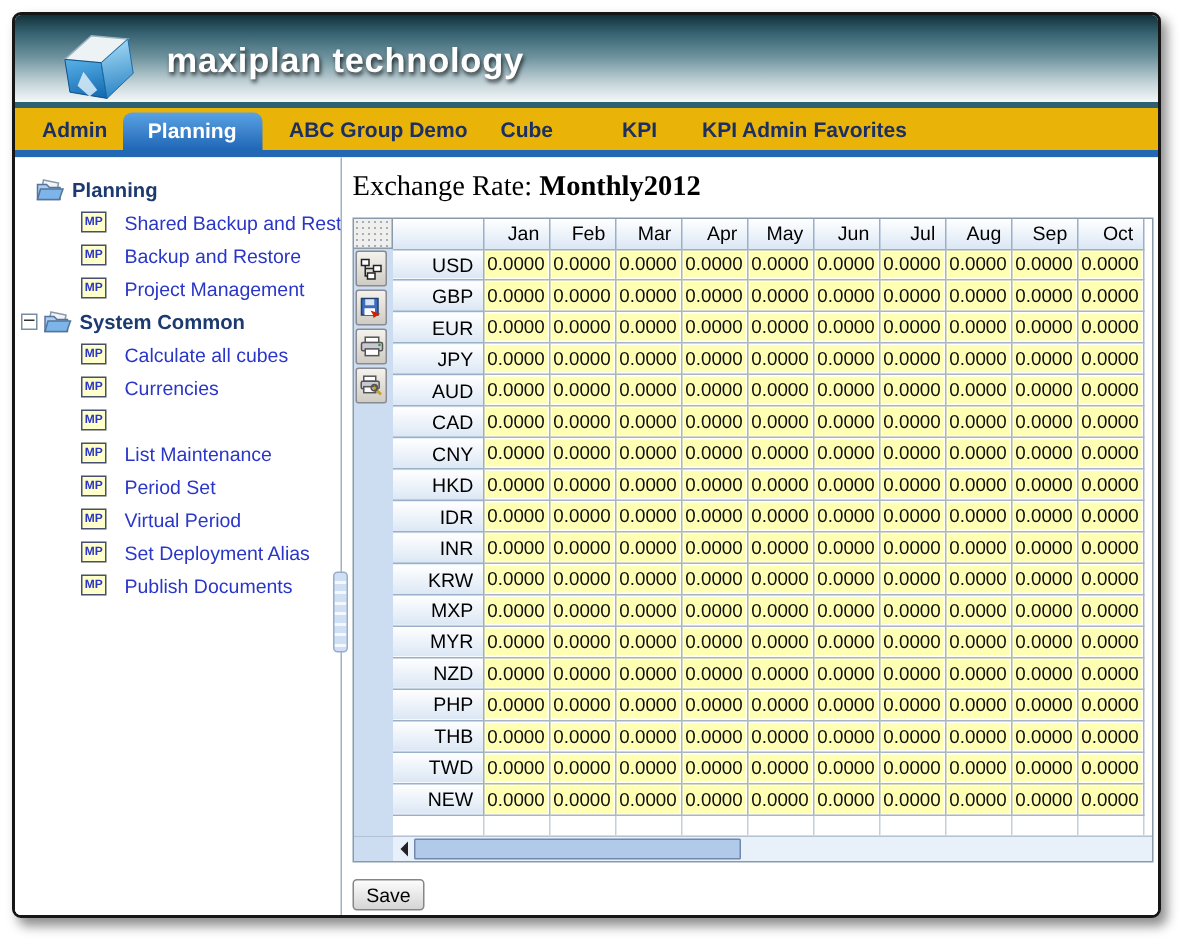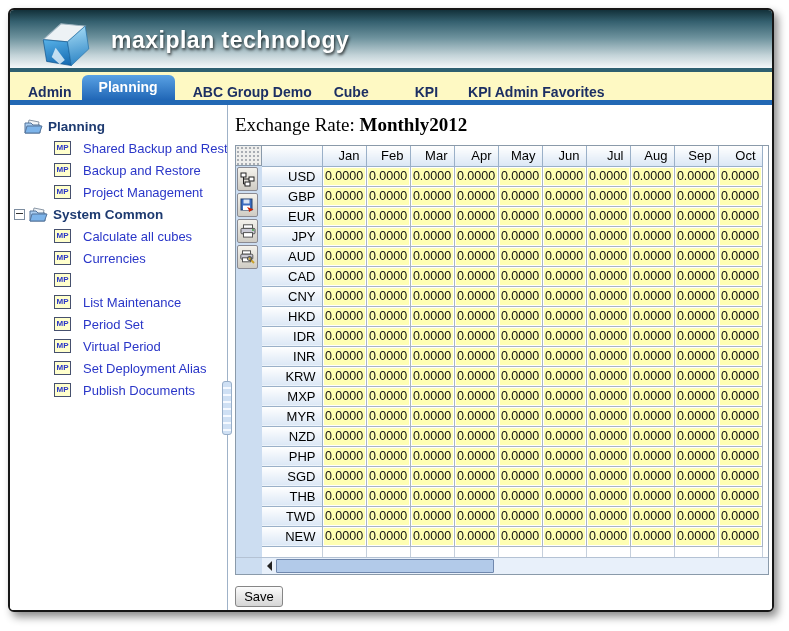--- a/index.html
+++ b/index.html
@@ -17,21 +17,21 @@
     height:58px;position:relative;
     background:linear-gradient(to bottom,#13313a 0%,#34606f 20%,#6d929d 48%,#c3d3d8 78%,#f4f8f9 100%);
   }
   .logo{position:absolute;left:24px;top:4px;}
   .hdr-title{
     position:absolute;left:101px;top:17px;color:#ffffff;font-size:23px;font-weight:bold;
     letter-spacing:.5px;text-shadow:1px 2px 3px rgba(0,0,0,.75);
   }
   .teal-line{height:4px;background:#2e6070;}
   
-  .nav{height:28px;background:#fef9c3;display:flex;align-items:flex-end;}
+  .nav{height:28px;background:#eab308;display:flex;align-items:center;}
   .nav-tab{color:#1c2f63;font-weight:bold;font-size:14px;white-space:nowrap;cursor:default;}
   .nav-tab.plain:nth-child(1){margin-left:18px;}
   .nav-tab.plain:nth-child(3){margin-left:18px;}
   .nav-tab.plain:nth-child(4){margin-left:22px;}
   .nav-tab.plain:nth-child(5){margin-left:46px;}
   .nav-tab.plain:nth-child(6){margin-left:30px;}
   .nav-tab.plain:nth-child(7){margin-left:4px;}
   .nav-tab.active{
     margin-left:10px;align-self:flex-end;height:25px;line-height:25px;padding:0 17px;
     color:#fff;background:linear-gradient(to bottom,#5aa2e4,#2066b6);
@@ -477,33 +477,20 @@
                   <td>0.0000</td>
                   <td>0.0000</td>
                   <td>0.0000</td>
                   <td>0.0000</td>
                   <td>0.0000</td>
                   <td>0.0000</td>
                   <td>0.0000</td>
                   <td>0.0000</td>
                 </tr>
                 <tr>
-                  <th>SGD</th>
-                  <td>0.0000</td>
-                  <td>0.0000</td>
-                  <td>0.0000</td>
-                  <td>0.0000</td>
-                  <td>0.0000</td>
-                  <td>0.0000</td>
-                  <td>0.0000</td>
-                  <td>0.0000</td>
-                  <td>0.0000</td>
-                  <td>0.0000</td>
-                </tr>
-                <tr>
                   <th>THB</th>
                   <td>0.0000</td>
                   <td>0.0000</td>
                   <td>0.0000</td>
                   <td>0.0000</td>
                   <td>0.0000</td>
                   <td>0.0000</td>
                   <td>0.0000</td>
                   <td>0.0000</td>
                   <td>0.0000</td>

